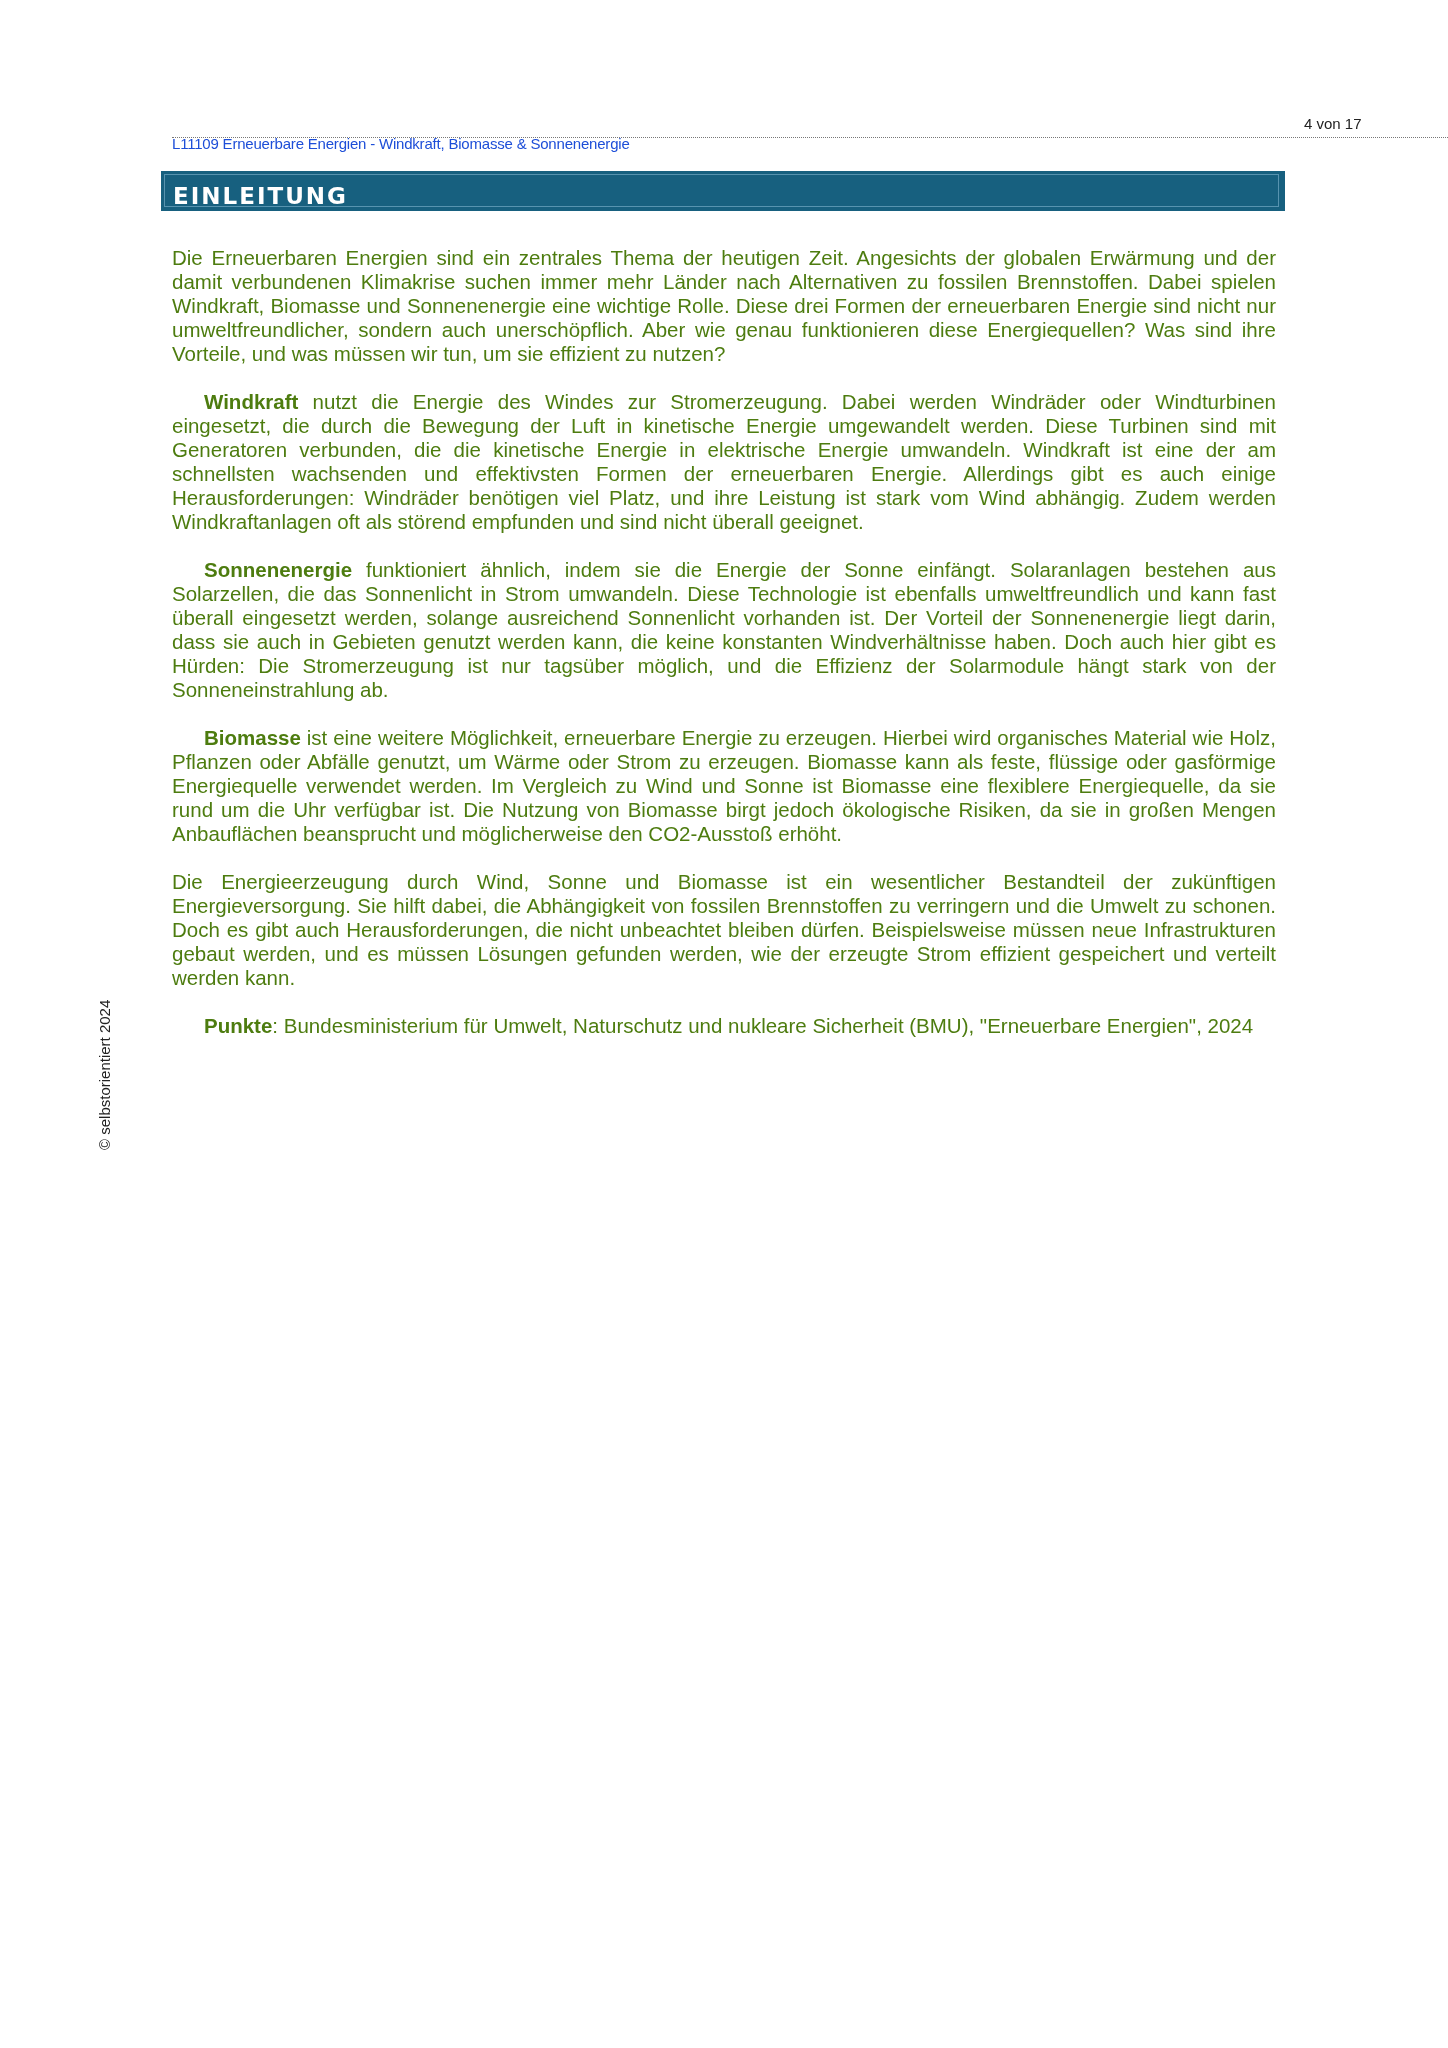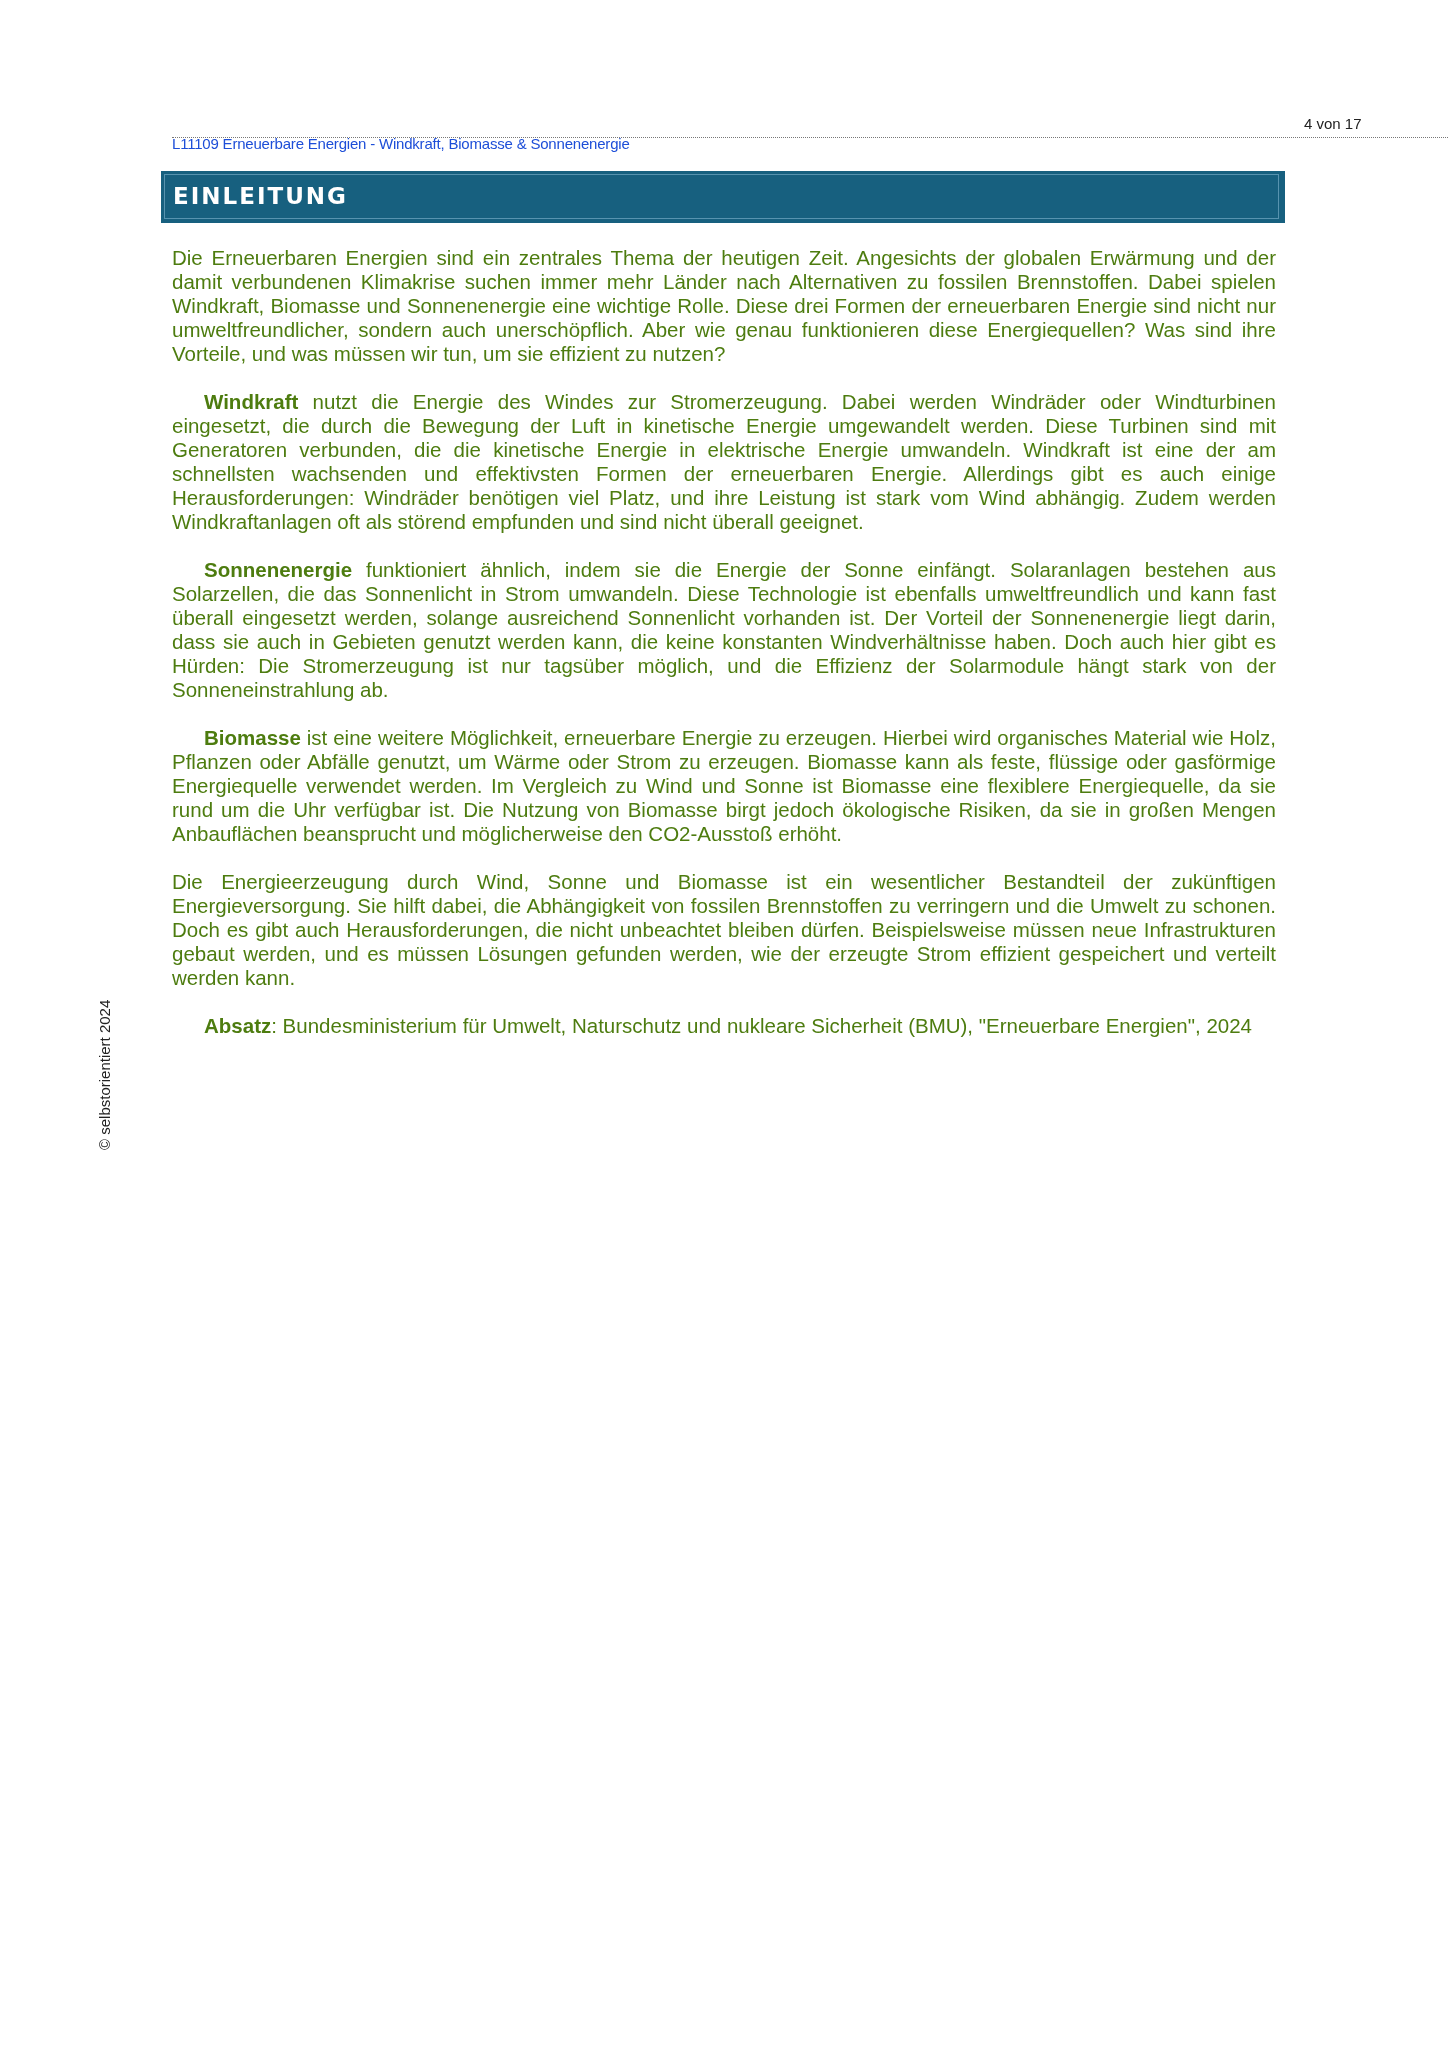--- a/index.html
+++ b/index.html
@@ -13,21 +13,21 @@
   }
   .page-header .doc-title {
     position: absolute; left: 0; top: 2px; font-size: 15px; color: #1d4ed8;
     font-family: "Liberation Sans", sans-serif; letter-spacing: -0.2px; margin-top: 20px;
   }
   .page-header .page-num {
     position: absolute; left: 1132px; top: 2px; font-size: 15px; color: #222;
     font-family: "Liberation Sans", sans-serif;
   }
   .section-bar {
-    position: absolute; left: 161px; top: 171px; width: 1124px; height: 52px;
+    position: absolute; left: 161px; top: 171px; width: 1124px; height: 40px;
     background: #17607f; box-sizing: border-box;
   }
   .section-bar::before {
     content: ""; position: absolute; left: 3px; top: 3px; right: 6px; bottom: 4px;
     border: 1px solid rgba(140, 190, 215, 0.55); pointer-events: none;
   }
   .section-bar .section-title {
     position: absolute; left: 12px; top: 12px; color: #ffffff;
     font-size: 23px; font-weight: bold; letter-spacing: 2px;
     font-family: "DejaVu Sans", sans-serif;
@@ -64,16 +64,16 @@
 
   <p><b>Windkraft</b><span> nutzt die Energie des Windes zur Stromerzeugung. Dabei werden Windräder oder Windturbinen eingesetzt, die durch die Bewegung der Luft in kinetische Energie umgewandelt werden. Diese Turbinen sind mit Generatoren verbunden, die die kinetische Energie in elektrische Energie umwandeln. Windkraft ist eine der am schnellsten wachsenden und effektivsten Formen der erneuerbaren Energie. Allerdings gibt es auch einige Herausforderungen: Windräder benötigen viel Platz, und ihre Leistung ist stark vom Wind abhängig. Zudem werden Windkraftanlagen oft als störend empfunden und sind nicht überall geeignet.</span></p>
 
   <p><b>Sonnenenergie</b><span> funktioniert ähnlich, indem sie die Energie der Sonne einfängt. Solaranlagen bestehen aus Solarzellen, die das Sonnenlicht in Strom umwandeln. Diese Technologie ist ebenfalls umweltfreundlich und kann fast überall eingesetzt werden, solange ausreichend Sonnenlicht vorhanden ist. Der Vorteil der Sonnenenergie liegt darin, dass sie auch in Gebieten genutzt werden kann, die keine konstanten Windverhältnisse haben. Doch auch hier gibt es Hürden: Die Stromerzeugung ist nur tagsüber möglich, und die Effizienz der Solarmodule hängt stark von der Sonneneinstrahlung ab.</span></p>
 
   <p><b>Biomasse</b><span> ist eine weitere Möglichkeit, erneuerbare Energie zu erzeugen. Hierbei wird organisches Material wie Holz, Pflanzen oder Abfälle genutzt, um Wärme oder Strom zu erzeugen. Biomasse kann als feste, flüssige oder gasförmige Energiequelle verwendet werden. Im Vergleich zu Wind und Sonne ist Biomasse eine flexiblere Energiequelle, da sie rund um die Uhr verfügbar ist. Die Nutzung von Biomasse birgt jedoch ökologische Risiken, da sie in großen Mengen Anbauflächen beansprucht und möglicherweise den CO2-Ausstoß erhöht.</span></p>
 
   <p>Die Energieerzeugung durch Wind, Sonne und Biomasse ist ein wesentlicher Bestandteil der zukünftigen Energieversorgung. Sie hilft dabei, die Abhängigkeit von fossilen Brennstoffen zu verringern und die Umwelt zu schonen. Doch es gibt auch Herausforderungen, die nicht unbeachtet bleiben dürfen. Beispielsweise müssen neue Infrastrukturen gebaut werden, und es müssen Lösungen gefunden werden, wie der erzeugte Strom effizient gespeichert und verteilt werden kann.</p>
 
 
-  <p><b>Absatz</b><span>: Bundesministerium für Umwelt, Naturschutz und nukleare Sicherheit (BMU), "Erneuerbare Energien", 2024</span></p>
+  <p><b>Punkte</b><span>: Bundesministerium für Umwelt, Naturschutz und nukleare Sicherheit (BMU), "Erneuerbare Energien", 2024</span></p>
 </div>
 
 <div class="side-copyright">© selbstorientiert 2024</div>
 
 </body></html>

